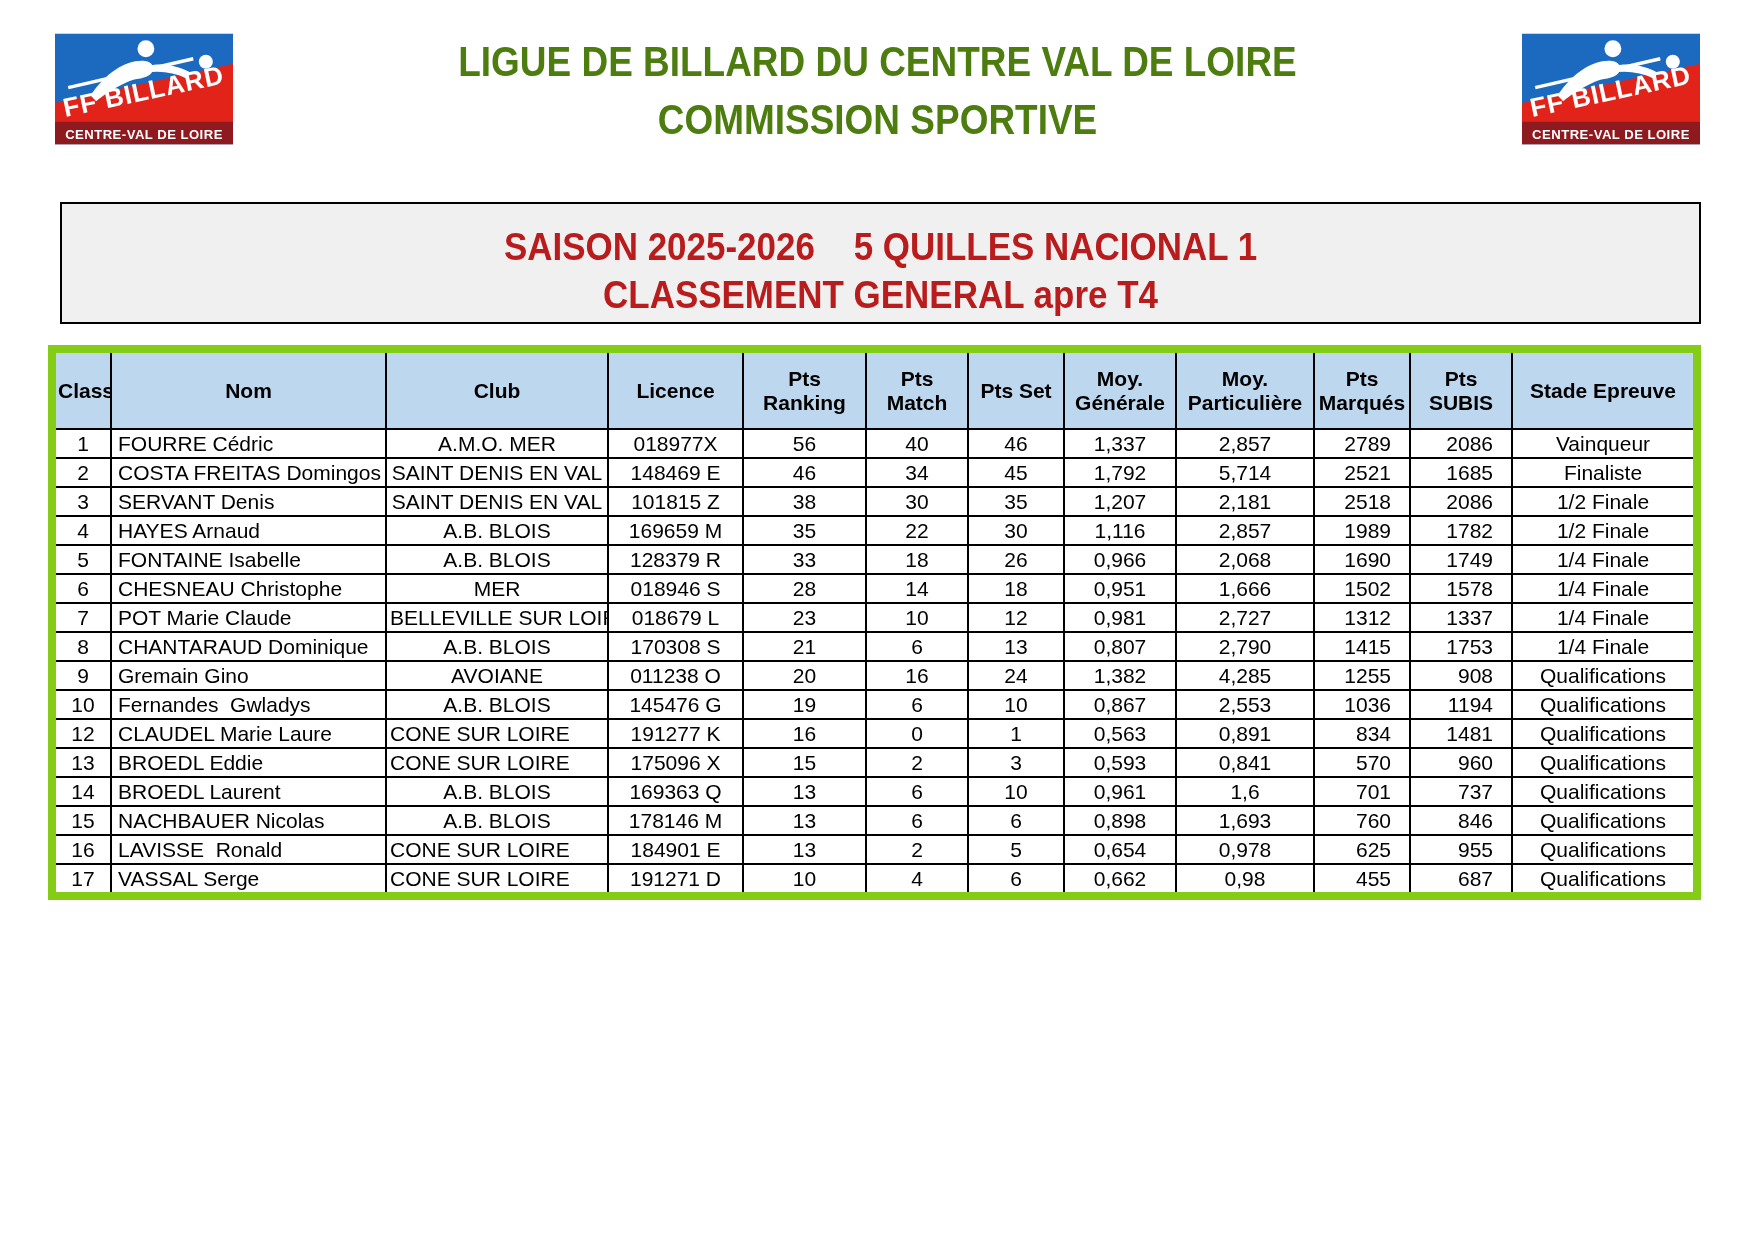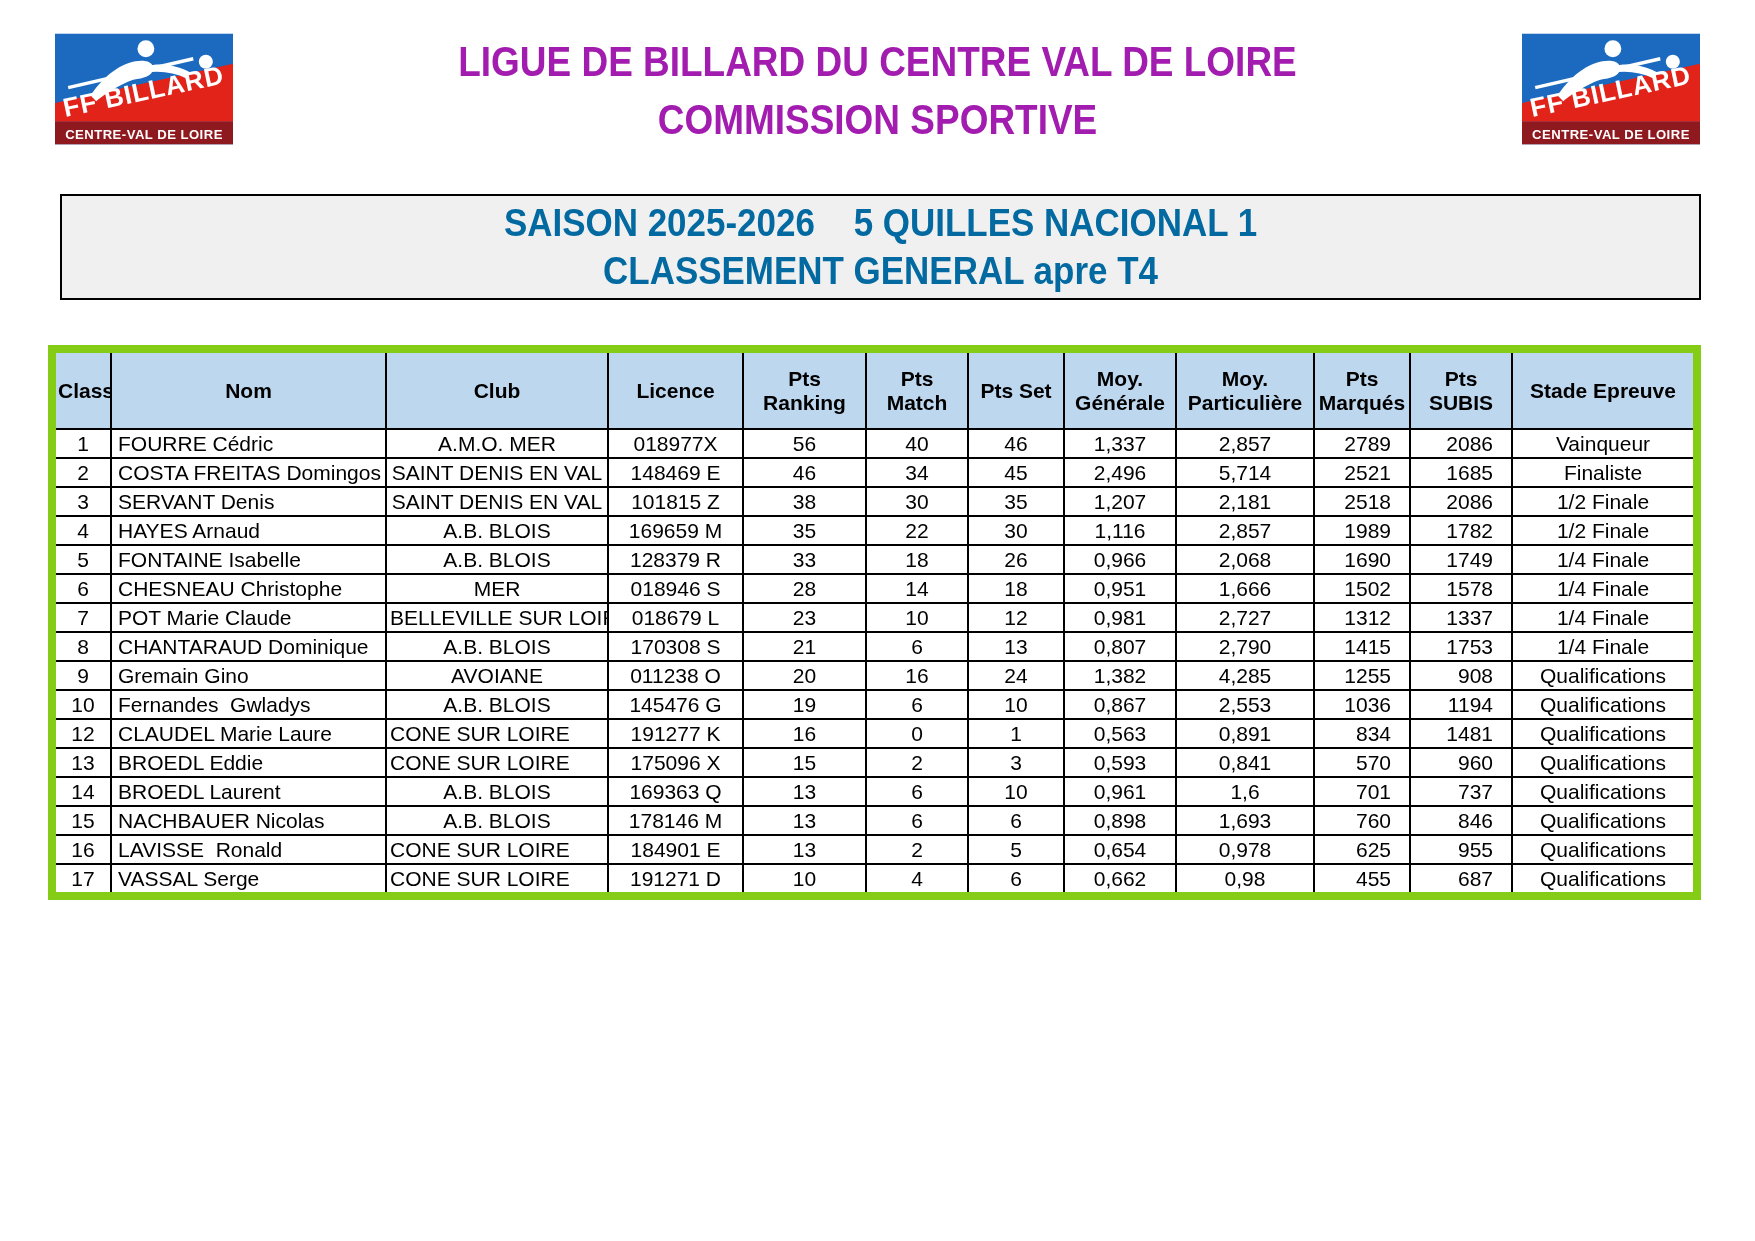--- a/index.html
+++ b/index.html
@@ -13,30 +13,30 @@
     margin:0 auto;
   }
   
   .logo{position:absolute;top:32px;width:178px;height:114px;}
   .logo-left{left:55px;}
   .logo-right{left:1522px;}
   .logo svg{width:100%;height:100%;display:block;}
   
   .title-block{
     position:absolute;left:0;top:38px;width:1755px;
-    text-align:center;color:#a21caf;font-weight:bold;
+    text-align:center;color:#4d7c0f;font-weight:bold;
   }
   .title-line1{font-size:42px;line-height:48px;transform:scaleX(0.88);transform-origin:center;}
   .title-line2{font-size:42px;line-height:48px;margin-top:10px;transform:scaleX(0.88);transform-origin:center;}
   
   .banner{
-    position:absolute;left:60px;top:194px;width:1637px;height:99px;
+    position:absolute;left:60px;top:202px;width:1637px;height:99px;
     background:#F0F0F0;border:2px solid #000;
-    text-align:center;color:#0369a1;font-weight:bold;
-    padding-top:3px;
+    text-align:center;color:#b91c1c;font-weight:bold;
+    padding-top:19px;
   }
   .banner-line{font-size:38px;line-height:48px;white-space:pre;transform:scaleX(0.92);transform-origin:center;}
   
   table.rank{
     position:absolute;left:48px;top:345px;width:1645px;
     border-collapse:collapse;table-layout:fixed;
     border:8px solid #84cc16;
     font-family:"Liberation Sans", sans-serif;
   }
   table.rank th{
@@ -155,21 +155,21 @@
           <td>Vainqueur</td>
         </tr>
         <tr>
           <td>2</td>
           <td class="nom">COSTA FREITAS Domingos</td>
           <td class="club">SAINT DENIS EN VAL</td>
           <td>148469 E</td>
           <td>46</td>
           <td>34</td>
           <td>45</td>
-          <td>2,496</td>
+          <td>1,792</td>
           <td>5,714</td>
           <td class="num-right">2521</td>
           <td class="num-right">1685</td>
           <td>Finaliste</td>
         </tr>
         <tr>
           <td>3</td>
           <td class="nom">SERVANT Denis</td>
           <td class="club">SAINT DENIS EN VAL</td>
           <td>101815 Z</td>

